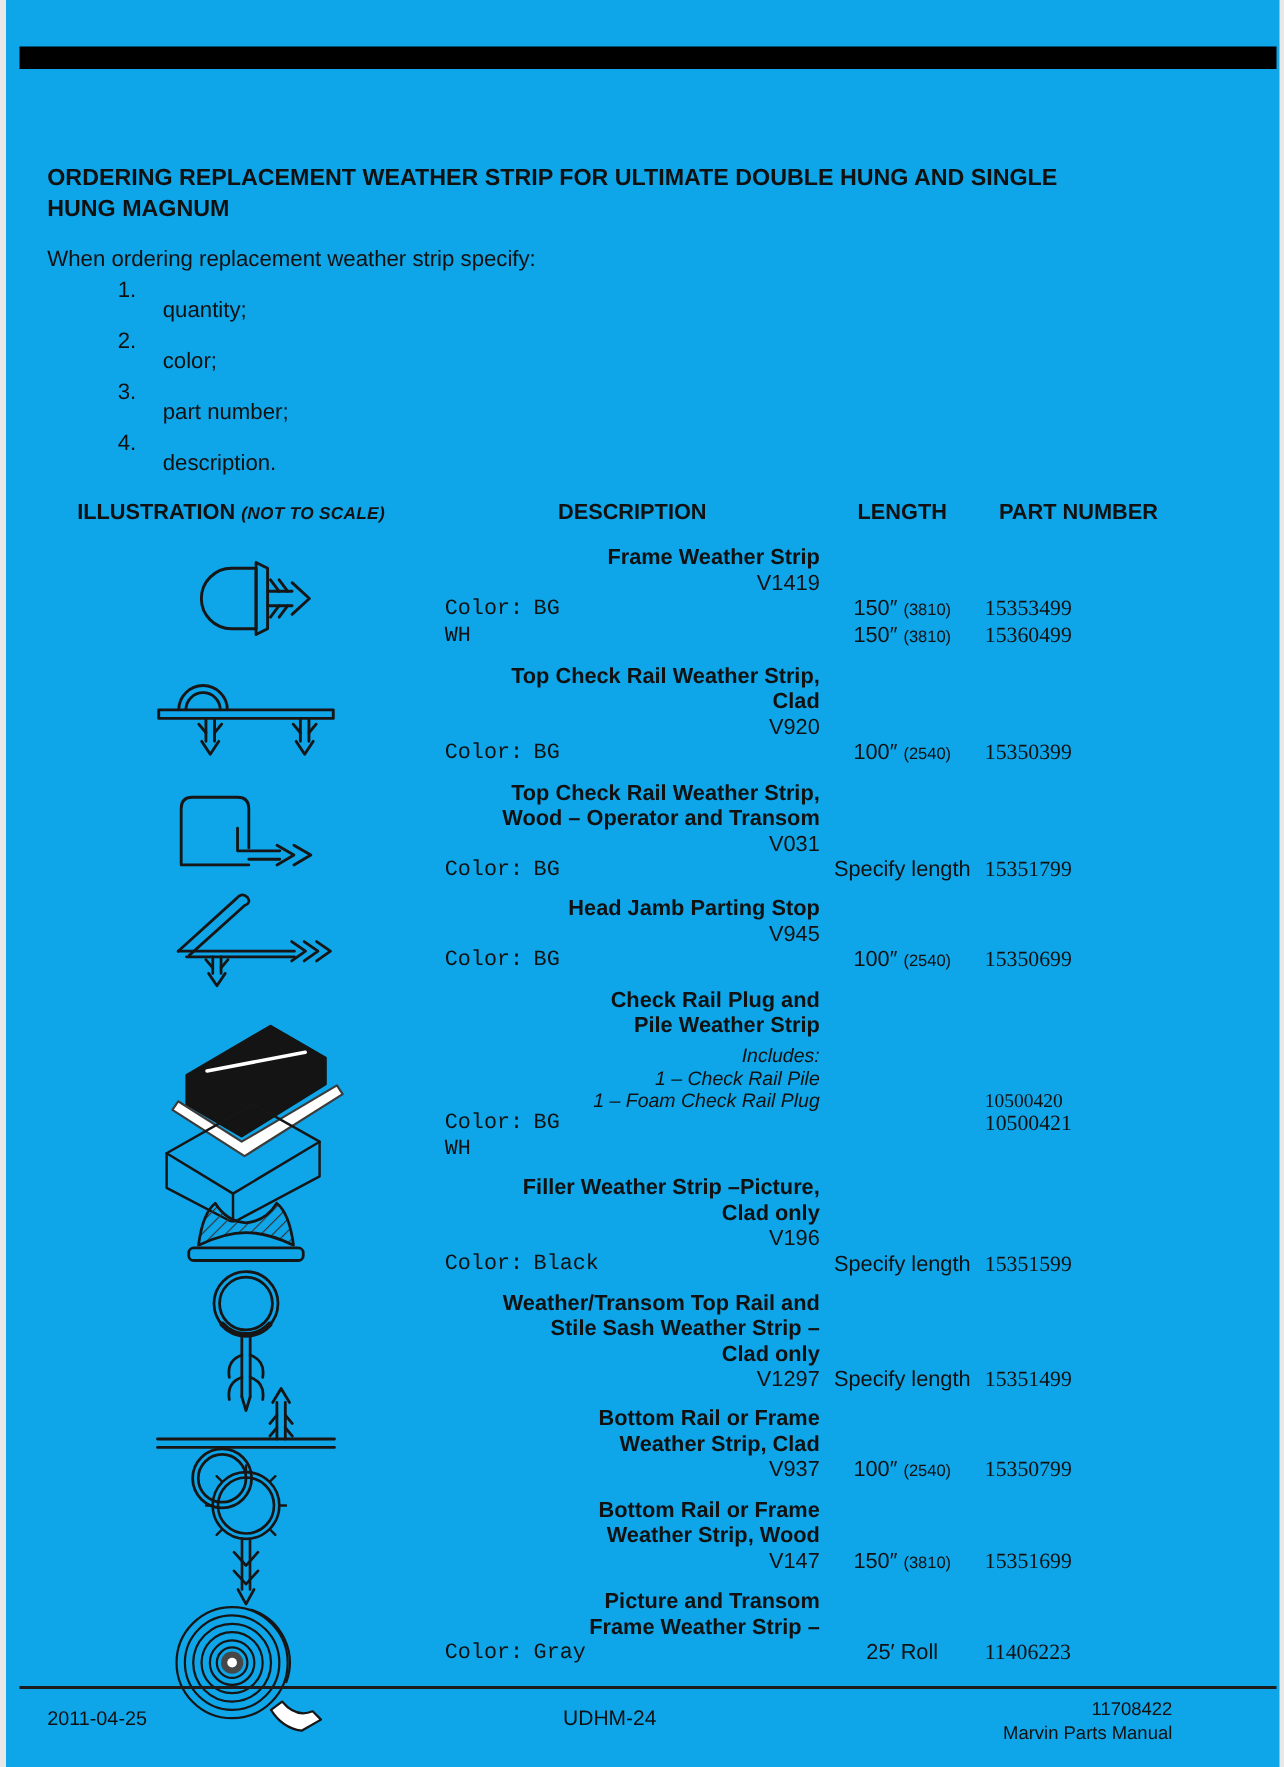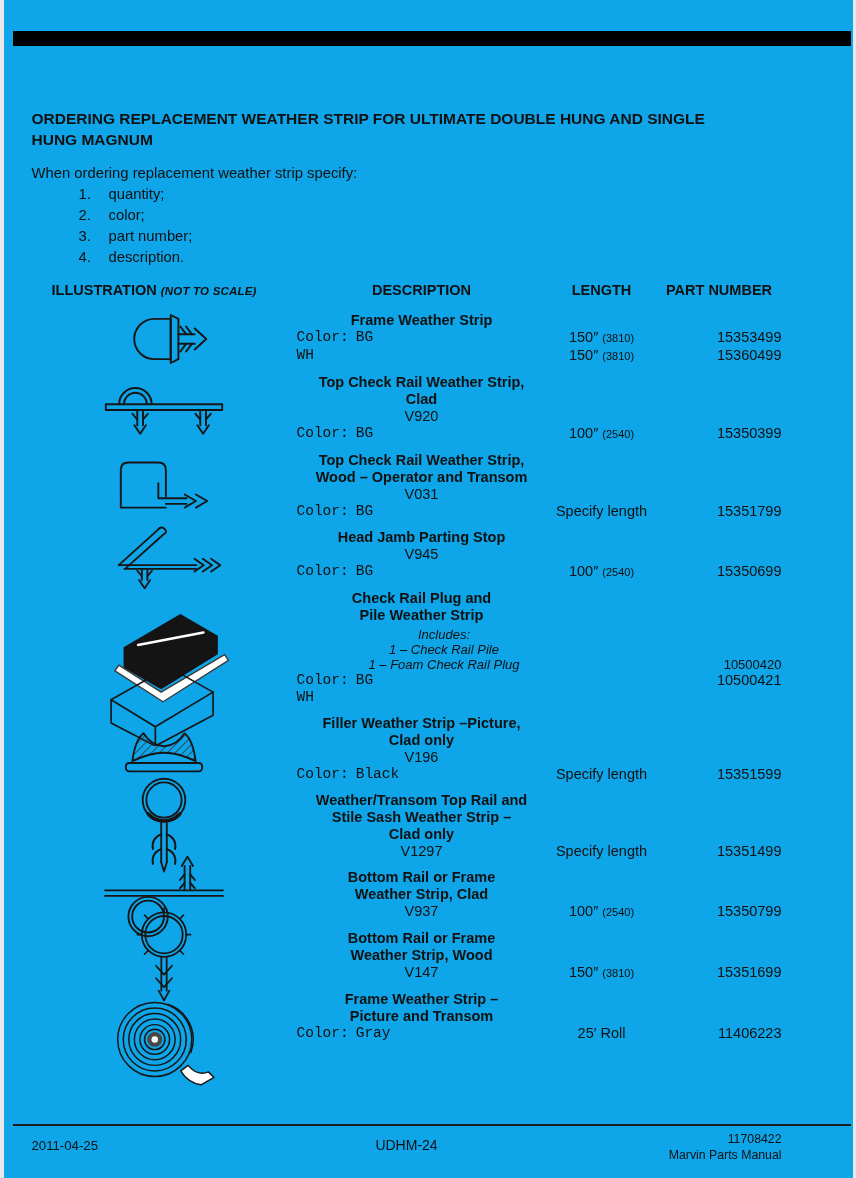--- a/index.html
+++ b/index.html
@@ -12,43 +12,43 @@
   .top-rule { position:absolute; left:9px; top:31px; width:838px; height:15px; background:#000; }
   .footer-rule { position:absolute; left:9px; top:1124px; width:838px; height:2px; background:#1c1c1c; }
 
   .content { position:absolute; left:28px; top:108px; width:750px; }
 
   .doc-title { font-size:15.5px; font-weight:700; line-height:21px; margin:0 0 13px 0; }
   .intro { font-size:14.8px; line-height:21px; margin:0; }
   .intro-list { margin:0; }
   .intro-item { display:flex; font-size:14.8px; line-height:21px; }
   .intro-item .num { margin-left:47px; width:15px; text-align:left; }
-  .intro-item .itxt { margin-left:15px; }
+  .intro-item .itxt { margin-left:15px;margin-top:13px; }
 
   .thead {
     display:grid; grid-template-columns:265px 250px 110px 125px;
     margin-top:13px; margin-bottom:12px; align-items:baseline;
     font-weight:700; font-size:14.5px; line-height:18px;
   }
   .thead .h-illus { padding-left:20px; }
   .thead .h-desc, .thead .h-len, .thead .h-part { text-align:center; }
   .h-note { font-size:11.5px; font-style:italic; font-weight:700; letter-spacing:0.2px;text-align:right; }
 
   .row { display:grid; grid-template-columns:265px 485px; margin-bottom:9px; }
   .illus { position:relative; }
   .illus svg { position:absolute; left:50%; top:50%; transform:translate(-50%,-50%); display:block; }
   .rows > .row:nth-child(5)  .illus svg,
   .rows > .row:nth-child(10) .illus svg { top:4px; transform:translateX(-50%); }
 
   .lines { display:block; }
   .line { display:grid; grid-template-columns:250px 110px 125px; font-size:14.5px; line-height:17px; }
-  .line .dcell { text-align:center; }
+  .line .dcell { text-align:right; }
   .line .dcell.right { text-align:left; padding-right:3px;font-family:Liberation Mono, monospace; }
   .line .lcell { text-align:center; white-space:nowrap; }
-  .line .pcell { text-align:right; white-space:nowrap; }
+  .line .pcell { text-align:left; white-space:nowrap;font-family:Liberation Serif, serif; }
   .line.title .dcell { font-weight:700; }
   .line.includes { font-size:13px; line-height:15px; }
   .line.includes .dcell { font-style:italic; padding-left:5px;margin-left:40px; }
   .line.includes.first { margin-top:3px; }
   .color-label { margin-right:7px; }
   .len-note { font-size:11px; margin-left:4px; }
 
   .footer { position:absolute; left:28px; top:1132px; width:750px; font-size:13.2px; }
   .footer .f-date { position:absolute; left:0; top:6px;text-align:center; }
   .footer .f-page { position:absolute; left:50%; top:5px; transform:translateX(-50%); font-size:14px; }
@@ -108,20 +108,21 @@
                   <path d="M82 23 L94 34 L82 45"></path>
                 </g>
               </svg></span></div>
           <div class="lines">
             <div class="line title">
               <div class="dcell"><span>Frame Weather Strip</span></div>
               <div class="lcell"></div>
               <div class="pcell"></div>
             </div>
             <div class="line code">
+              <div class="dcell"><span>V1419</span></div>
               <div class="lcell"></div>
               <div class="pcell"></div>
             </div>
             <div class="line">
               <div class="dcell right"><span class="color-label">Color:</span><span class="color-value">BG</span></div>
               <div class="lcell"><span>150″</span><span class="len-note">(3810)</span></div>
               <div class="pcell"><span>15353499</span></div>
             </div>
             <div class="line">
               <div class="dcell right"><span class="color-value">WH</span></div>
@@ -415,26 +416,26 @@
                   <circle cx="56" cy="48" r="16"></circle>
                   <circle cx="56" cy="48" r="11"></circle>
                   <path d="M70 10 A40 40 0 0 1 95 62"></path>
                   <path d="M84 82 Q92 95 106 97 L120 89 L114 83 Q102 88 92 76 Z" fill="#ffffff"></path>
                   <circle cx="56" cy="48" r="8" fill="#474747" stroke="none"></circle>
                   <circle cx="56" cy="48" r="3.5" fill="#ffffff" stroke="none"></circle>
                 </g>
               </svg></span></div>
           <div class="lines">
             <div class="line title">
+              <div class="dcell"><span>Picture and Transom</span></div>
+              <div class="lcell"></div>
+              <div class="pcell"></div>
+            </div>
+            <div class="line title">
               <div class="dcell"><span>Frame Weather Strip –</span></div>
-              <div class="lcell"></div>
-              <div class="pcell"></div>
-            </div>
-            <div class="line title">
-              <div class="dcell"><span>Picture and Transom</span></div>
               <div class="lcell"></div>
               <div class="pcell"></div>
             </div>
             <div class="line">
               <div class="dcell right"><span class="color-label">Color:</span><span class="color-value">Gray</span></div>
               <div class="lcell"><span>25′ Roll</span></div>
               <div class="pcell"><span>11406223</span></div>
             </div>
           </div>
         </div>

